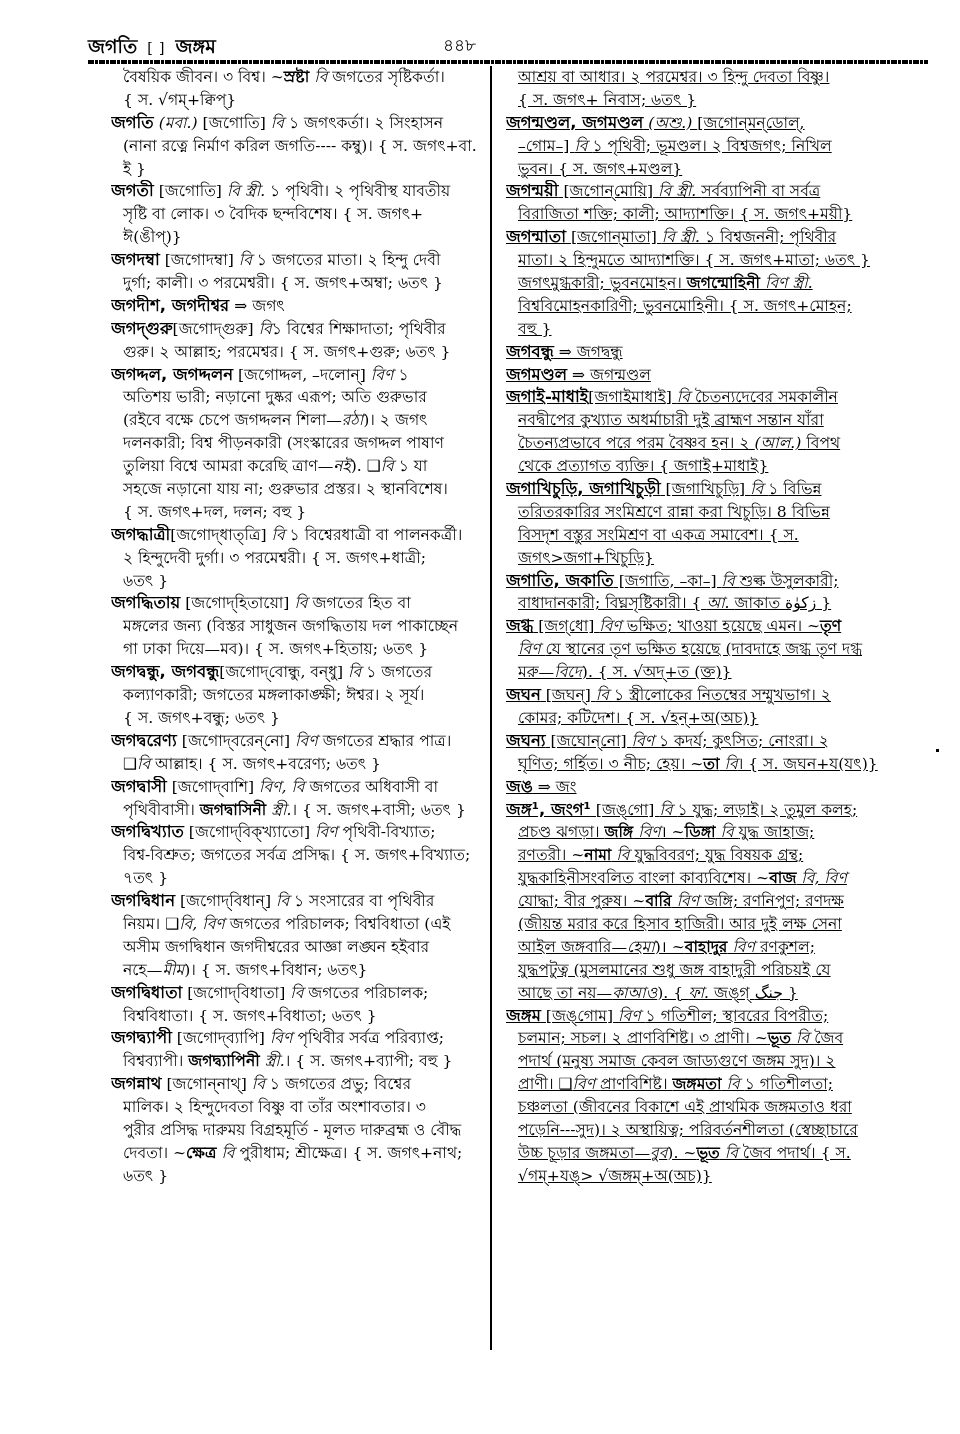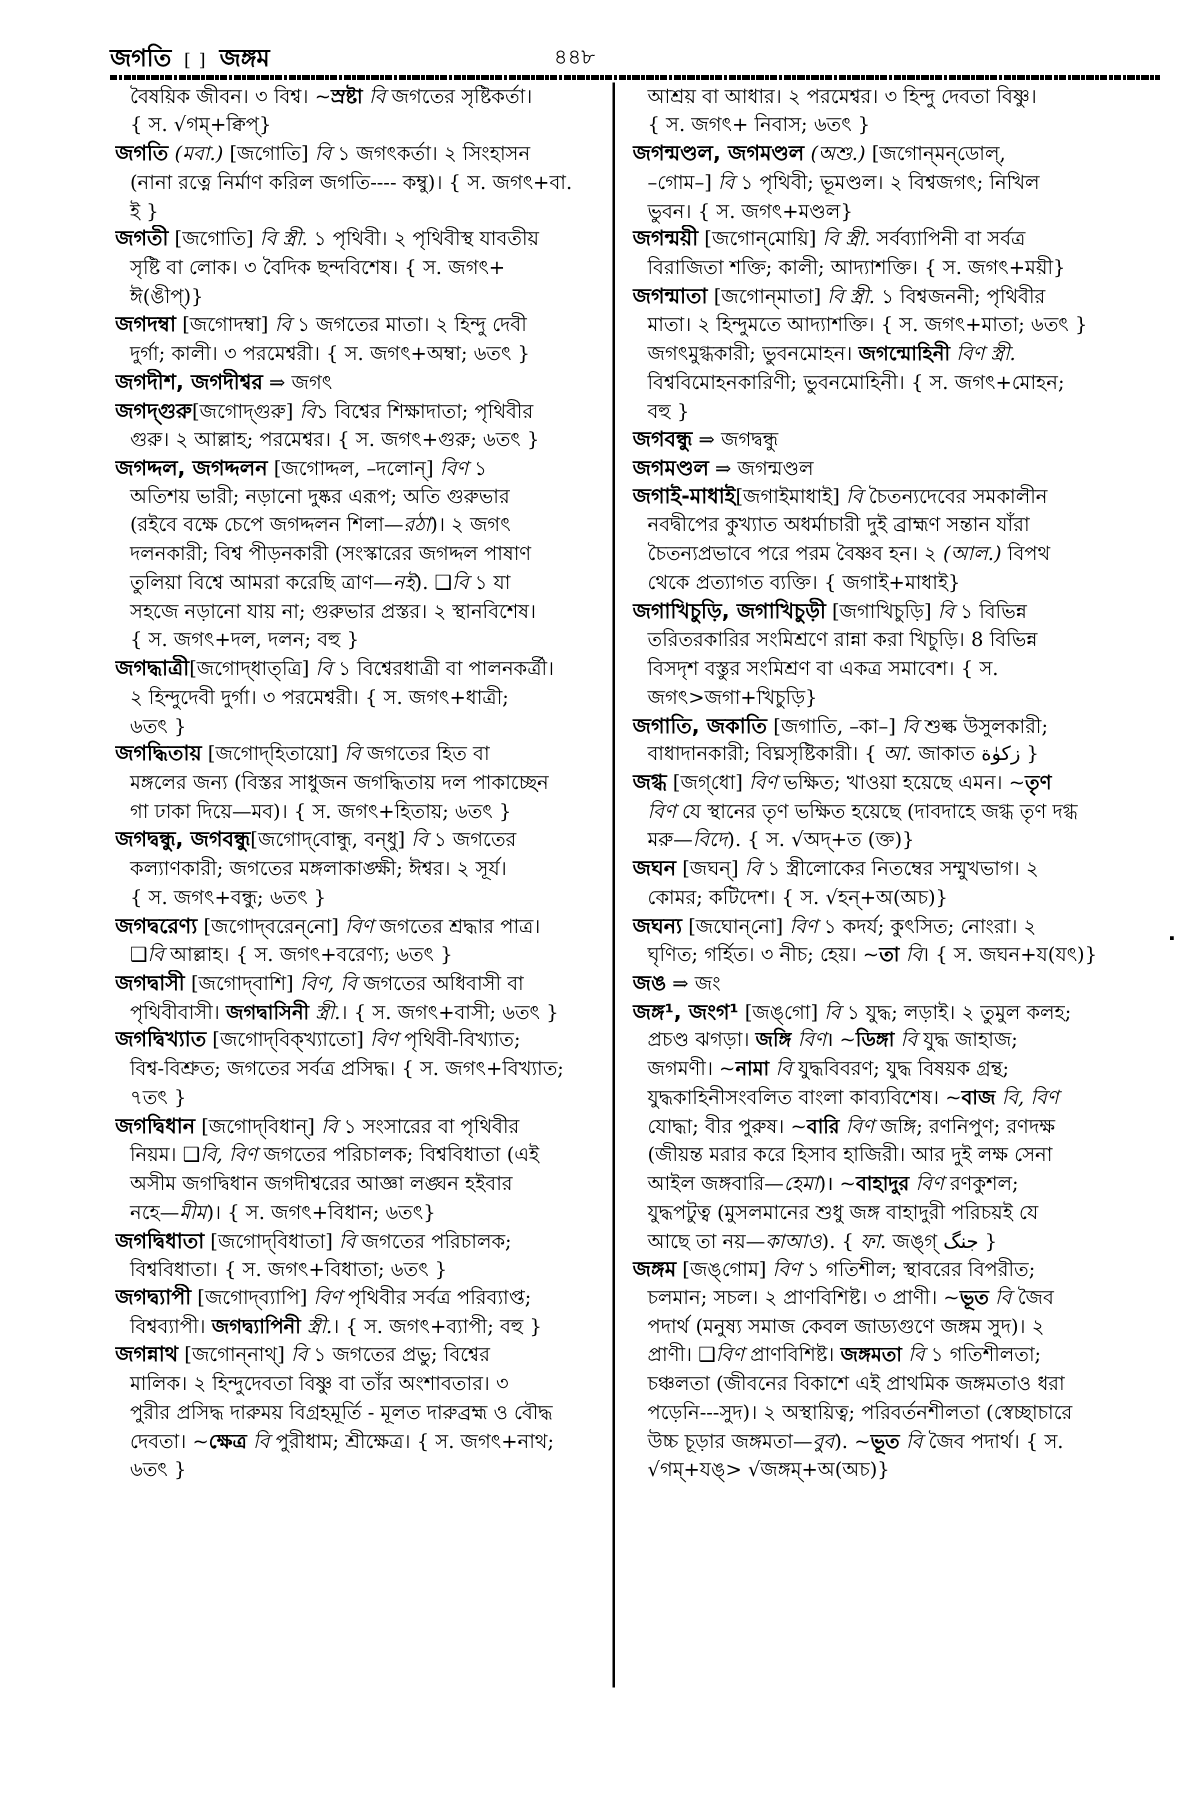--- a/index.html
+++ b/index.html
@@ -7,22 +7,22 @@
          font-family: "DejaVu Serif", serif; }
   .page { position: absolute; left: 0; top: 0; width: 949px; height: 1434px; }
   .running-head { position: absolute; left: 88px; top: 32px; height: 26px; display: flex; align-items: baseline; }
   .rh-first, .rh-last { font-family: "DejaVu Sans", sans-serif; font-weight: bold; font-size: 19px; }
   .rh-sep { font-size: 14px; margin: 0 10px; letter-spacing: 1px; }
   .page-number { position: absolute; left: 443px; top: 32px; font-size: 17px; font-family: "DejaVu Sans", sans-serif; }
   .rule { position: absolute; left: 88px; top: 60px; width: 840px; height: 4px;
           background: repeating-linear-gradient(90deg, #000 0 6px, #fff 6px 7px, #000 7px 10px, #fff 10px 11px); }
   .col-divider { position: absolute; left: 490px; top: 66px; width: 2px; height: 1284px; background: #000; }
   .column { position: absolute; top: 66px; width: 388px; }
-  .col-left { left: 92px; }
-  .col-right { left: 506px; width: 408px; }
+  .col-left { left: 111px; }
+  .col-right { left: 506px; width: 408px; text-decoration: underline; }
   .line { font-size: 15.6px; line-height: 22.9px; height: 22.9px; white-space: nowrap; overflow: hidden; }
   .line.indent { padding-left: 12px; }
   .hw { font-family: "DejaVu Sans", sans-serif; font-weight: bold; font-size: 16.5px; }
   .it { font-style: italic; }
   .b { font-weight: bold; font-family: "DejaVu Sans", sans-serif; }
   .stray-mark { position: absolute; left: 936px; top: 749px; width: 3px; height: 3px; background: #000; }
 </style>
 </head>
 <body>
 
@@ -115,21 +115,21 @@
       <div class="line"><span class="hw">জগ্ধ</span><span> [জগ্‌ধো] </span><span class="it">বিণ </span><span>ভক্ষিত; খাওয়া হয়েছে এমন। ~</span><span class="b">তৃণ</span></div>
       <div class="line indent"><span class="it">বিণ </span><span>যে স্থানের তৃণ ভক্ষিত হয়েছে (দাবদাহে জগ্ধ তৃণ দগ্ধ</span></div>
       <div class="line indent"><span>মরু—</span><span class="it">বিদে</span><span>). { স. √অদ্+ত (ক্ত)}</span></div>
       <div class="line"><span class="hw">জঘন</span><span> [জঘন্] </span><span class="it">বি </span><span>১ স্ত্রীলোকের নিতম্বের সম্মুখভাগ। ২</span></div>
       <div class="line indent"><span>কোমর; কটিদেশ। { স. √হন্+অ(অচ)}</span></div>
       <div class="line"><span class="hw">জঘন্য</span><span> [জঘোন্‌নো] </span><span class="it">বিণ </span><span>১ কদর্য; কুৎসিত; নোংরা। ২</span></div>
       <div class="line indent"><span>ঘৃণিত; গর্হিত। ৩ নীচ; হেয়। ~</span><span class="b">তা</span><span class="it"> বি</span><span>। { স. জঘন+য(যৎ)}</span></div>
       <div class="line"><span class="hw">জঙ</span><span> ⇒ জং</span></div>
       <div class="line"><span class="hw">জঙ্গ¹, জংগ¹</span><span> [জঙ্‌গো] </span><span class="it">বি </span><span>১ যুদ্ধ; লড়াই। ২ তুমুল কলহ;</span></div>
       <div class="line indent"><span>প্রচণ্ড ঝগড়া। </span><span class="b">জঙ্গি</span><span class="it"> বিণ</span><span>। ~</span><span class="b">ডিঙ্গা</span><span class="it"> বি </span><span>যুদ্ধ জাহাজ;</span></div>
-      <div class="line indent"><span>জগমণী। ~</span><span class="b">নামা</span><span class="it"> বি </span><span>যুদ্ধবিবরণ; যুদ্ধ বিষয়ক গ্রন্থ;</span></div>
+      <div class="line indent"><span>রণতরী। ~</span><span class="b">নামা</span><span class="it"> বি </span><span>যুদ্ধবিবরণ; যুদ্ধ বিষয়ক গ্রন্থ;</span></div>
       <div class="line indent"><span>যুদ্ধকাহিনীসংবলিত বাংলা কাব্যবিশেষ। ~</span><span class="b">বাজ</span><span class="it"> বি, বিণ</span></div>
       <div class="line indent"><span>যোদ্ধা; বীর পুরুষ। ~</span><span class="b">বারি</span><span class="it"> বিণ </span><span>জঙ্গি; রণনিপুণ; রণদক্ষ</span></div>
       <div class="line indent"><span>(জীয়ন্ত মরার করে হিসাব হাজিরী। আর দুই লক্ষ সেনা</span></div>
       <div class="line indent"><span>আইল জঙ্গবারি—</span><span class="it">হেমা</span><span>)। ~</span><span class="b">বাহাদুর</span><span class="it"> বিণ </span><span>রণকুশল;</span></div>
       <div class="line indent"><span>যুদ্ধপটুত্ব (মুসলমানের শুধু জঙ্গ বাহাদুরী পরিচয়ই যে</span></div>
       <div class="line indent"><span>আছে তা নয়—</span><span class="it">কাআও</span><span>). { </span><span class="it">ফা. </span><span>জঙ্গ্ جنگ }</span></div>
       <div class="line"><span class="hw">জঙ্গম</span><span> [জঙ্‌গোম] </span><span class="it">বিণ </span><span>১ গতিশীল; স্থাবরের বিপরীত;</span></div>
       <div class="line indent"><span>চলমান; সচল। ২ প্রাণবিশিষ্ট। ৩ প্রাণী। ~</span><span class="b">ভূত</span><span class="it"> বি </span><span>জৈব</span></div>
       <div class="line indent"><span>পদার্থ (মনুষ্য সমাজ কেবল জাড্যগুণে জঙ্গম  সুদ)। ২</span></div>
       <div class="line indent"><span>প্রাণী। ❑</span><span class="it">বিণ </span><span>প্রাণবিশিষ্ট। </span><span class="b">জঙ্গমতা</span><span class="it"> বি </span><span>১ গতিশীলতা;</span></div>

